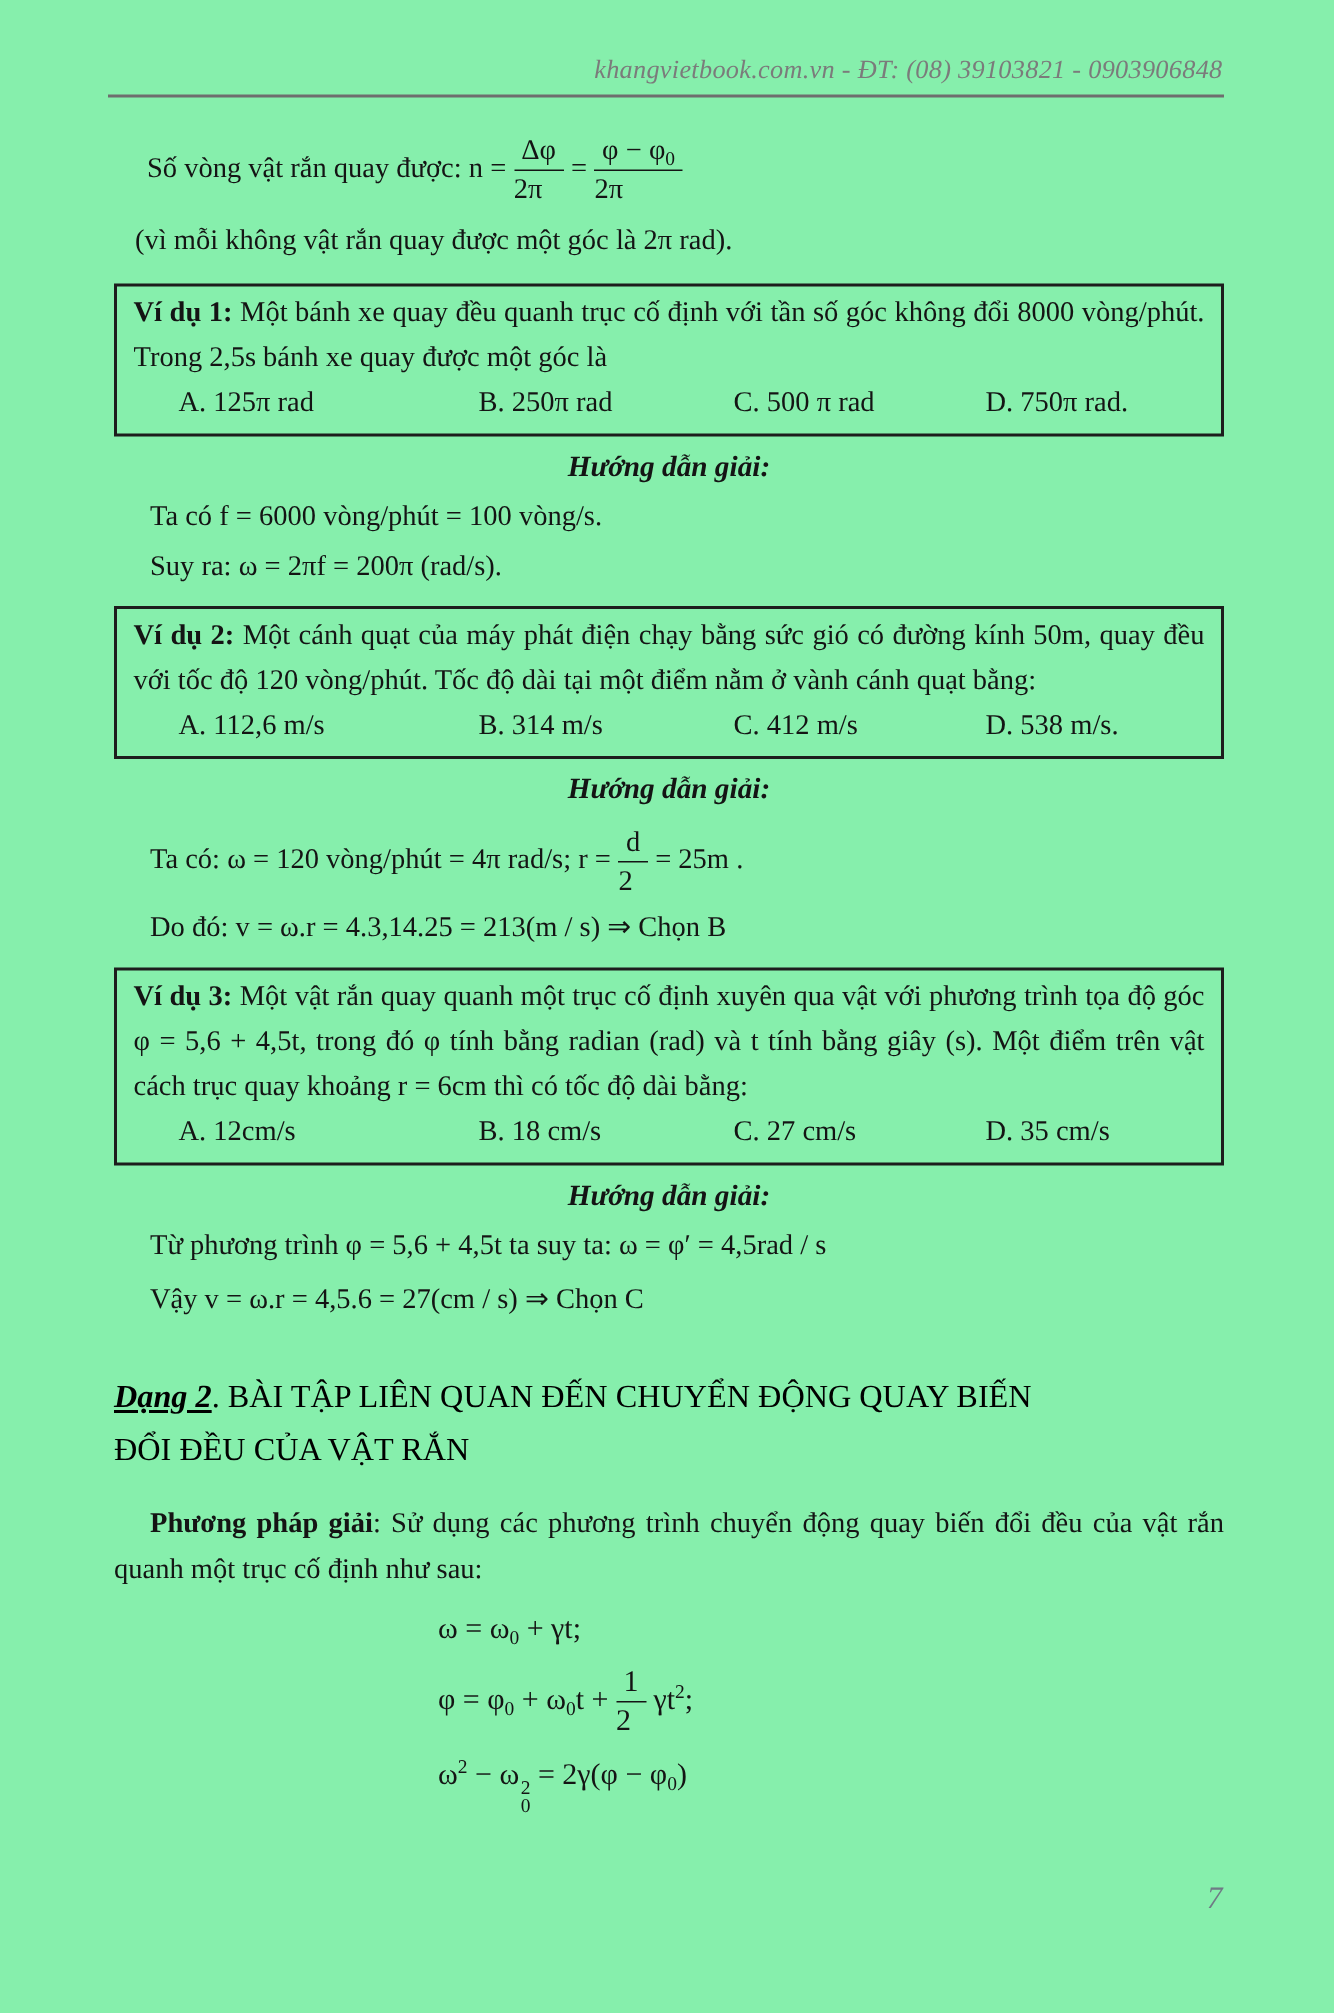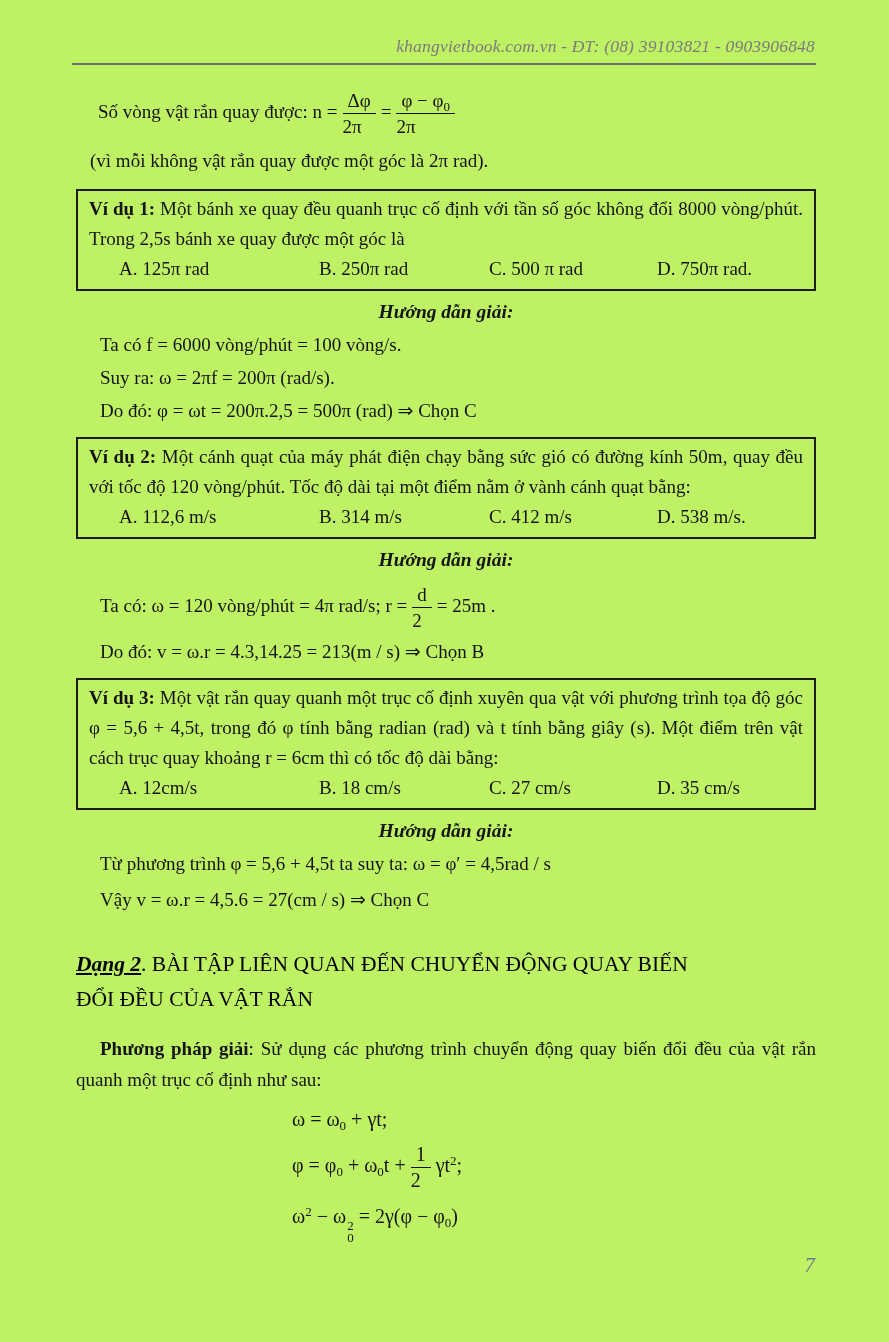--- a/index.html
+++ b/index.html
@@ -2,21 +2,21 @@
 <html lang="vi"><head>
 <meta charset="utf-8">
 <style>
   * { box-sizing: border-box; margin: 0; padding: 0; }
   html, body { background: #ffffff; }
   body { width: 889px; }
   .page {
     position: relative;
     width: 889px;
     height: 1342px;
-    background: #bef264;
+    background: #86efac;
     font-family: "Liberation Serif", serif;
     color: #141414;
     overflow: hidden;
   }
   
   .header {
     padding: 36px 74px 4px 76px;
     text-align: right;
     font-style: italic;
     font-size: 17.5px;
@@ -135,21 +135,20 @@
         <span class="opt1">A. 125π rad</span>
         <span class="opt2">B. 250π rad</span>
         <span class="opt3">C. 500 π rad</span>
         <span class="opt4">D. 750π rad.</span>
       </div>
     </div>
 
     <div class="solution-heading">Hướng dẫn giải:</div>
     <div class="sol-line">Ta có f = 6000 vòng/phút = 100 vòng/s.</div>
     <div class="sol-line">Suy ra:  ω = 2πf = 200π (rad/s).</div>
-    <div class="sol-line">Do đó: φ = ωt = 200π.2,5 = 500π (rad) ⇒ Chọn C</div>
 
     <div class="example-box">
       <div class="ex-text"><span class="ex-label">Ví dụ 2:</span><span> Một cánh quạt của máy phát điện chạy bằng sức gió có đường kính 50m, quay đều với tốc độ 120 vòng/phút. Tốc độ dài tại một điểm nằm ở vành cánh quạt bằng:</span></div>
       <div class="options">
         <span class="opt1">A. 112,6 m/s</span>
         <span class="opt2">B. 314 m/s</span>
         <span class="opt3">C. 412 m/s</span>
         <span class="opt4">D. 538 m/s.</span>
       </div>
     </div>

